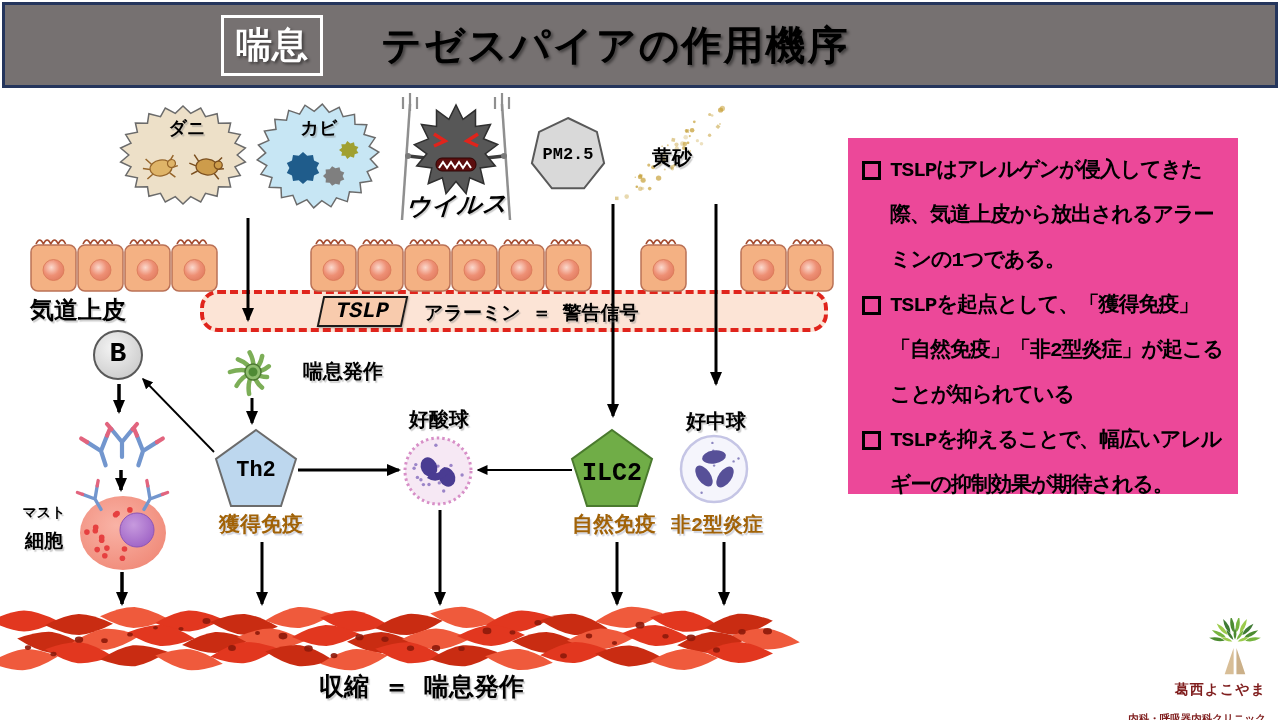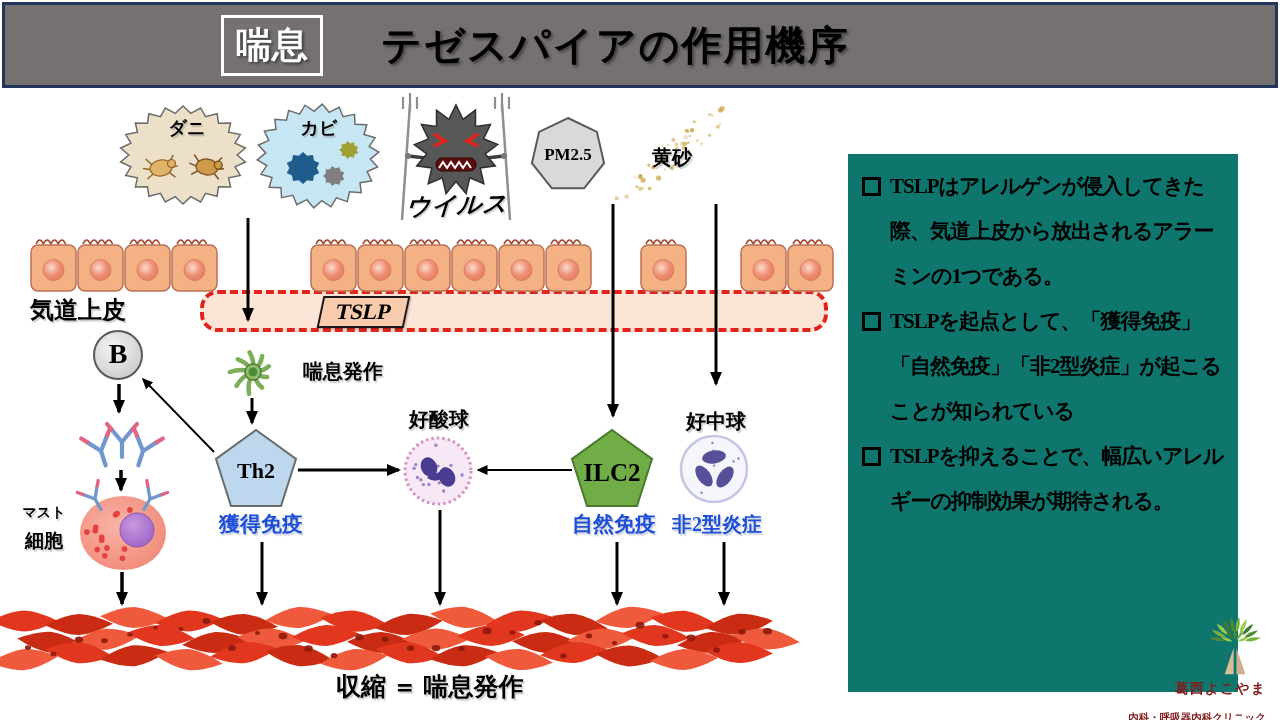--- a/index.html
+++ b/index.html
@@ -1,35 +1,35 @@
 <!DOCTYPE html>
 <html><head>
 <meta charset="utf-8">
 <style>
   html,body{margin:0;padding:0;background:#fff}
   .slide{position:relative;width:1280px;height:720px;background:#fff;overflow:hidden;
-         font-family:Liberation Serif, serif}
+         font-family:Liberation Mono, monospace}
   .hdr{position:absolute;left:2px;top:2px;right:2px;height:80px;background:#767171;
        border:3px solid #24355C;display:flex;align-items:center}
   .badge{margin-left:216px;border:3px solid #fff;color:#fff;font-size:36px;font-weight:bold;
          padding:3px 12px;text-shadow:2px 2px 3px rgba(0,0,0,.45);white-space:nowrap}
   .title{margin-left:58px;color:#000000;font-size:40px;font-weight:bold;letter-spacing:2px;
          text-shadow:2px 2px 3px rgba(0,0,0,.45);white-space:nowrap}
   .lbl{position:absolute;font-weight:bold;color:#000;white-space:nowrap;z-index:5;
        text-shadow:1.5px 1.5px 1px rgba(130,130,130,.4)}
   .ctr{transform:translateX(-50%)}
-  .blue{color:#1d4ed8;text-shadow:1.5px 1.5px 1px rgba(120,130,160,.35)}
+  .blue{color:#a16207;text-shadow:1.5px 1.5px 1px rgba(120,130,160,.35)}
   .virus{transform:translateX(-50%) skewX(-6deg) rotate(-2deg);font-style:italic;letter-spacing:1px}
   .band{position:absolute;left:200px;top:290px;width:620px;height:34px;background:#FCE4D6;
         border:4px dashed #E0241C;border-radius:18px;z-index:1}
   .tslp-tag{position:absolute;left:320px;top:296px;background:#F8CBAD;border:2px solid #1a1a1a;
         padding:1px 14px;font-size:22px;font-weight:bold;transform:skewX(-12deg);z-index:5;
         box-shadow:1px 1px 2px rgba(0,0,0,.3)}
   .diagram{position:absolute;left:0;top:0;z-index:2}
-  .panel{position:absolute;left:848px;top:154px;width:390px;height:538px;background:#0f766e;
+  .panel{position:absolute;left:848px;top:138px;width:390px;height:356px;background:#ec4899;
          box-sizing:border-box;padding:10px 12px 0 14px;z-index:4}
   .panel ul{margin:0;padding:0}
   .panel li{display:flex;list-style:none;font-size:21px;font-weight:bold;line-height:45px;
             letter-spacing:-1px;color:#000}
   .sq{flex:0 0 13px;width:13px;height:13px;border:3px solid #000;margin:13px 9px 0 0}
   .logo{position:absolute;left:1118px;top:618px;width:148px;text-align:right;color:#7f1d1d;z-index:4}
   .logo .nm{font-size:14px;font-weight:bold;letter-spacing:1px;margin-top:-2px}
   .logo .sub{font-size:10.5px;font-weight:bold;margin-top:13px;white-space:nowrap}
 </style>
 </head>
@@ -387,34 +387,35 @@
   </svg>
 
   <div class="lbl ctr" style="left:187px;top:116px;font-size:18px">ダニ</div>
   <div class="lbl ctr" style="left:319px;top:116px;font-size:18px">カビ</div>
   <div class="lbl virus" style="left:457px;top:189px;font-size:24px">ウイルス</div>
   <div class="lbl ctr" style="left:568px;top:145px;font-size:17px;text-shadow:none">PM2.5</div>
   <div class="lbl ctr" style="left:672px;top:144px;font-size:20px">黄砂</div>
 
   <div class="lbl" style="left:30px;top:294px;font-size:24px">気道上皮</div>
   <div class="tslp-tag">TSLP</div>
+  <div class="lbl" style="left:424px;top:300px;font-size:19px">アラーミン ＝ 警告信号</div>
 
   <div class="lbl ctr" style="left:118px;top:338px;font-size:28px;text-shadow:none">B</div>
   <div class="lbl" style="left:303px;top:358px;font-size:20px">喘息発作</div>
   <div class="lbl ctr" style="left:256px;top:458px;font-size:22px;text-shadow:none">Th2</div>
   <div class="lbl ctr blue" style="left:261px;top:510px;font-size:21px">獲得免疫</div>
   <div class="lbl ctr" style="left:439px;top:406px;font-size:20px">好酸球</div>
   <div class="lbl ctr" style="left:612px;top:459px;font-size:25px;text-shadow:none">ILC2</div>
   <div class="lbl ctr blue" style="left:614px;top:510px;font-size:21px">自然免疫</div>
   <div class="lbl ctr" style="left:716px;top:408px;font-size:20px">好中球</div>
   <div class="lbl ctr blue" style="left:717px;top:511px;font-size:20px">非2型炎症</div>
   <div class="lbl ctr" style="left:44px;top:504px;font-size:14px">マスト</div>
   <div class="lbl ctr" style="left:44px;top:528px;font-size:19px">細胞</div>
 
-  <div class="lbl" style="left:336px;top:670px;font-size:25px">収縮 ＝ 喘息発作</div>
+  <div class="lbl" style="left:319px;top:670px;font-size:25px">収縮 ＝ 喘息発作</div>
 
   <div class="panel">
     <ul>
       <li>
           <span class="sq"></span>
           <span>TSLPはアレルゲンが侵入してきた際、気道上皮から放出されるアラーミンの1つである。</span>
         </li>
       <li>
           <span class="sq"></span>
           <span>TSLPを起点として、「獲得免疫」「自然免疫」「非2型炎症」が起こることが知られている</span>

